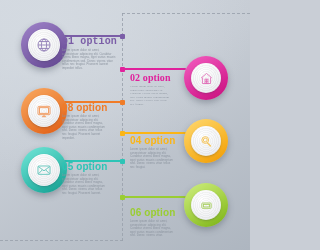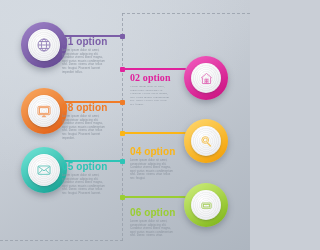--- a/index.html
+++ b/index.html
@@ -86,21 +86,21 @@
           <circle cx="12" cy="12" r="9"></circle>
           <ellipse cx="12" cy="12" rx="4" ry="9"></ellipse>
           <line x1="3" y1="12" x2="21" y2="12"></line>
           <line x1="4.6" y1="6.8" x2="19.4" y2="6.8"></line>
           <line x1="4.6" y1="17.2" x2="19.4" y2="17.2"></line>
         </svg>
       </span>
     </div>
 
     <div class="txt" style="left:62px;top:36px;">
-      <p class="title" style="color:#7b5ea7;">01 option</p>
+      <p class="title" style="color:#7b5ea7;font-family:Liberation Mono, monospace;">01 option</p>
       <p class="body">Lorem ipsum dolor sit amet, consectetuer adipiscing elit. Curabitur viverra libero magna, eget varius mauris condimentum sed. Donec viverra vitae tellus nec feugiat. Praesent laoreet imperdiet tellus.</p>
     </div>
   </div>
 
   <div class="opt">
     <div class="conn" style="left:123px;top:68px;width:63px;background:#e0219c;"></div>
     <div class="marker" style="left:120px;top:66.5px;background:#e0219c;"></div>
 
     <div class="ring" style="left:184px;top:56px;width:44px;height:44px;background:linear-gradient(150deg,#ef49b4,#cc1484);">
     </div>
@@ -156,21 +156,21 @@
         <svg width="15" height="15" viewBox="0 0 24 24" fill="none" stroke="#f5c04d" stroke-width="1.4">
           <circle cx="10" cy="9.6" r="5.4"></circle>
           <circle cx="10" cy="9.6" r="3.1"></circle>
           <line x1="13.9" y1="13.6" x2="19.5" y2="19.4"></line>
           <line x1="12.9" y1="14.6" x2="18.5" y2="20.4"></line>
         </svg>
       </span>
     </div>
 
     <div class="txt right" style="left:130px;top:135px;">
-      <p class="title" style="color:#fbb516;margin-top:11px;">04 option</p>
+      <p class="title" style="color:#fbb516;">04 option</p>
       <p class="body">Lorem ipsum dolor sit amet, consectetuer adipiscing elit. Curabitur viverra libero magna, eget varius mauris condimentum sed. Donec viverra vitae tellus nec feugiat.</p>
     </div>
   </div>
 
   <div class="opt">
     <div class="conn" style="left:52px;top:160px;width:70px;background:#2ec4b6;"></div>
     <div class="marker" style="left:120px;top:158.5px;background:#2ec4b6;"></div>
 
     <div class="ring" style="left:21px;top:147px;width:46px;height:46px;background:linear-gradient(150deg,#5fe0cf,#17a396);">
     </div>

